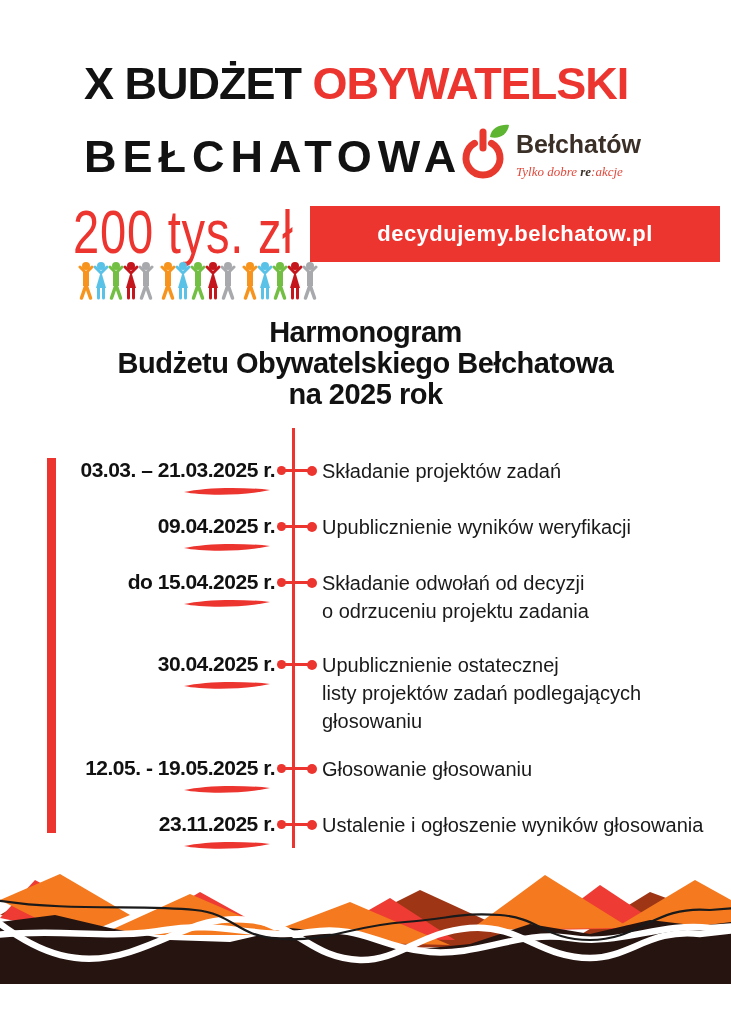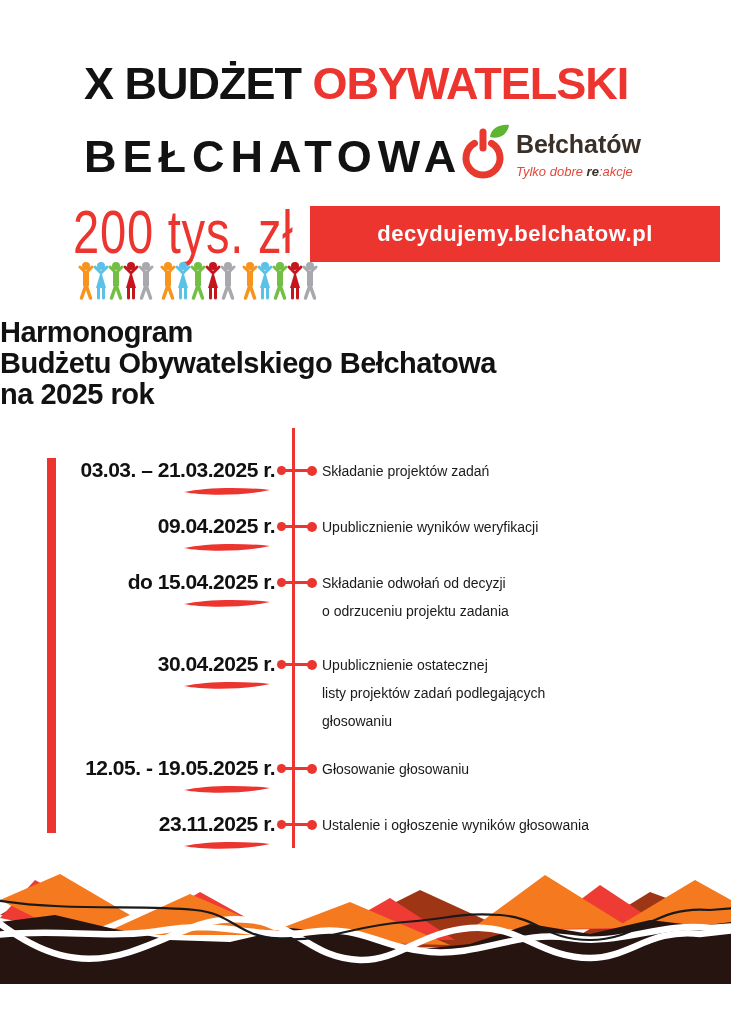--- a/index.html
+++ b/index.html
@@ -8,43 +8,43 @@
     font-family:"Liberation Sans",sans-serif;color:#111;
   }
   
   .title1{position:absolute;top:58px;left:84px;font-size:45px;font-weight:700;letter-spacing:-1px;white-space:nowrap;color:#121212;}
   .title1 .red{color:#ED3530;}
   .title2{position:absolute;top:131px;left:84px;font-size:45px;font-weight:700;letter-spacing:6px;color:#121212;}
   
   .logo{position:absolute;top:122px;left:456px;width:230px;height:75px;}
   .logo .power{position:absolute;left:0;top:2px;}
   .logo .wordmark{position:absolute;left:60px;top:8px;font-size:25px;font-weight:700;color:#3B3028;letter-spacing:0px;}
-  .logo .tagline{position:absolute;left:60px;top:42px;font-size:13px;font-style:italic;color:#E2493C;white-space:nowrap;}
+  .logo .tagline{position:absolute;left:60px;top:42px;font-size:13px;font-style:italic;color:#E2493C;white-space:nowrap;font-family:Liberation Serif, serif;}
   .logo .tagline .em{color:#3B3028;font-weight:700;}
   
   .amount{position:absolute;top:196px;left:73px;font-size:62px;font-weight:400;color:#ED3530;letter-spacing:1px;transform:scaleX(0.76);transform-origin:left top;white-space:nowrap;}
   .banner{position:absolute;top:206px;left:310px;width:410px;height:56px;background:#ED3530;display:flex;align-items:center;justify-content:center;}
   .banner .url{color:#ffffff;font-size:22px;font-weight:700;letter-spacing:0.5px;}
   
   .people{position:absolute;top:261px;left:78px;width:240px;height:40px;display:flex;gap:6px;}
   
-  .heading{position:absolute;top:317px;left:0;width:731px;font-size:29px;font-weight:700;line-height:31px;letter-spacing:-0.5px;color:#121212;}
+  .heading{position:absolute;top:317px;left:0;width:731px;text-align:center;font-size:29px;font-weight:700;line-height:31px;letter-spacing:-0.5px;color:#121212;}
   
   .timeline{position:absolute;top:0;left:0;width:731px;height:1024px;}
   .accent-bar{position:absolute;left:47px;top:458px;width:9px;height:375px;background:#ED3530;}
   .axis{position:absolute;left:292px;top:428px;width:3px;height:420px;background:#ED3530;}
   .t-row{position:absolute;left:0;width:731px;height:30px;}
   .row0{top:458px;} .row1{top:514px;padding-left:17px;} .row2{top:570px;}
   .row3{top:652px;} .row4{top:756px;} .row5{top:812px;}
   .t-row .date{position:absolute;left:0;top:0;width:275px;text-align:right;font-size:21px;font-weight:700;letter-spacing:-0.5px;color:#111;white-space:nowrap;}
   .t-row .swoosh{position:absolute;left:182px;top:28px;}
   .t-row .connector{position:absolute;left:282px;top:11px;width:29px;height:3px;background:#ED3530;}
   .t-row .connector::before{content:'';position:absolute;left:-5px;top:-3px;width:9px;height:9px;border-radius:50%;background:#ED3530;}
   .t-row .connector::after{content:'';position:absolute;right:-6px;top:-3.5px;width:10px;height:10px;border-radius:50%;background:#ED3530;}
-  .t-row .desc{position:absolute;left:322px;top:-1px;font-size:14px;line-height:28px;color:#1a1a1a;white-space:pre-line;width:400px;}
+  .t-row .desc{position:absolute;left:322px;top:-1px;font-size:20px;line-height:28px;color:#1a1a1a;white-space:pre-line;width:400px;}
   
   .waves{position:absolute;left:0;bottom:0;width:731px;height:124px;display:block;}
 </style>
 </head>
 <body>
 
 <div class="poster">
 
   <div class="title1"><span>X BUDŻET </span><span class="red">OBYWATELSKI</span></div>
   <div class="title2">BEŁCHATOWA</div>

